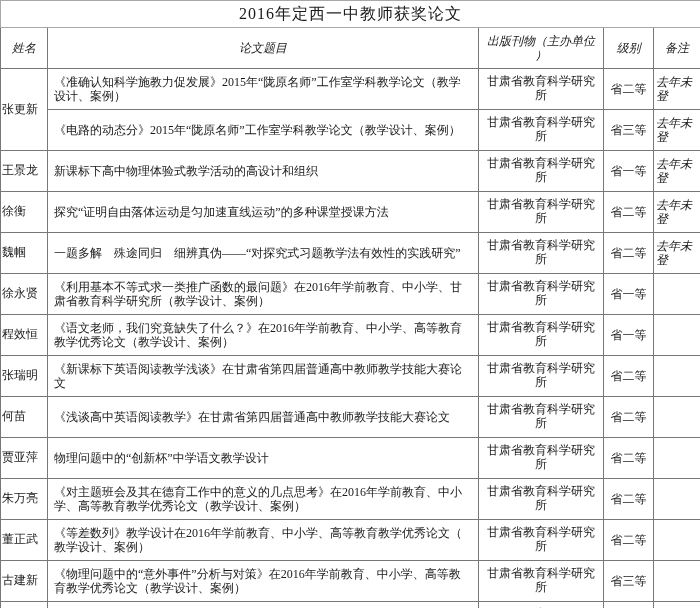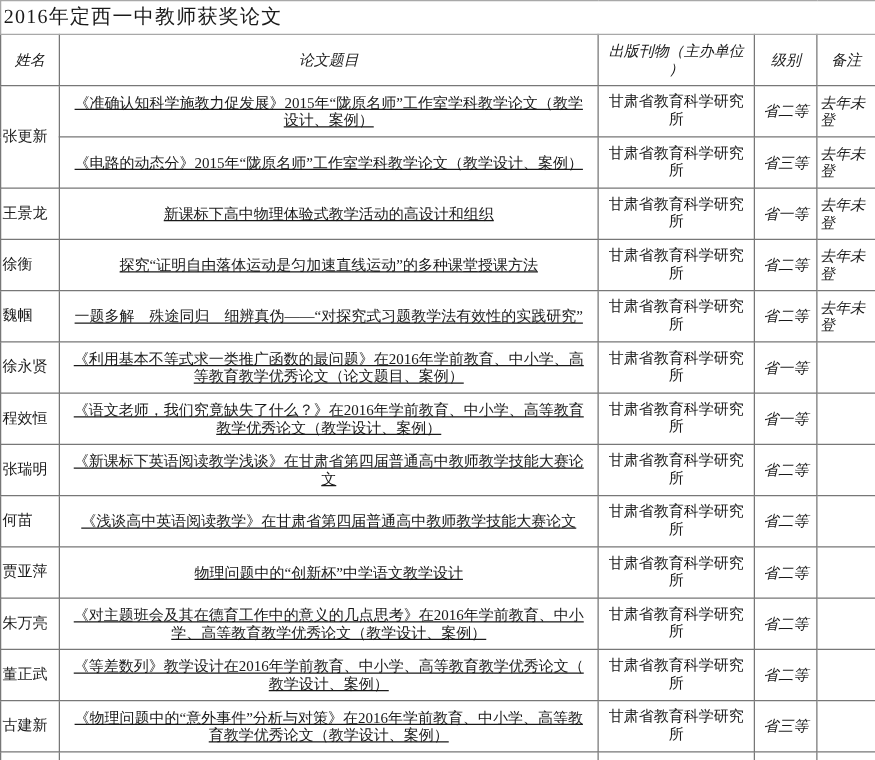--- a/index.html
+++ b/index.html
@@ -24,30 +24,31 @@
     line-height: 14px;
     padding: 6px 3px;
     vertical-align: middle;
     font-weight: normal;
     word-break: break-all;
     line-break: anywhere;
     background: #ffffff;
   }
   .title-cell {
     border: 1px solid #a8a8a8 !important;
+    text-align: center;
     font-size: 16px !important;
     font-weight: bold;
     padding: 6px 2px !important;
     letter-spacing: 1px;
   }
   th { text-align: center; font-style: italic; }
   .c-name  { padding-left: 1px !important; padding-right: 1px !important; font-family: Liberation Mono, monospace; }
-  .c-title { text-align: center; padding-left: 6px !important; padding-right: 6px !important; text-decoration: underline; }
+  .c-title { text-align: left; padding-left: 6px !important; padding-right: 6px !important; }
   .c-pub   { text-align: center; font-family: Liberation Mono, monospace; }
-  .c-level { text-align: center; font-style: italic; }
+  .c-level { text-align: center; }
   .c-note  { text-align: left; padding-left: 2px !important; padding-right: 1px !important; font-style: italic; }
 </style>
 </head>
 <body>
 
 <div class="page">
   <table class="award-table">
     <colgroup>
       <col style="width:47px">
       <col style="width:431px">
@@ -97,21 +98,21 @@
         </tr>
         <tr>
           <td class="c-name">魏帼</td>
           <td class="c-title">一题多解　殊途同归　细辨真伪——“对探究式习题教学法有效性的实践研究”</td>
           <td class="c-pub">甘肃省教育科学研究所</td>
           <td class="c-level">省二等</td>
           <td class="c-note">去年未登</td>
         </tr>
         <tr>
           <td class="c-name">徐永贤</td>
-          <td class="c-title">《利用基本不等式求一类推广函数的最问题》在2016年学前教育、中小学、高等教育教学优秀论文（论文题目、案例）</td>
+          <td class="c-title">《利用基本不等式求一类推广函数的最问题》在2016年学前教育、中小学、甘肃省教育科学研究所（教学设计、案例）</td>
           <td class="c-pub">甘肃省教育科学研究所</td>
           <td class="c-level">省一等</td>
           <td class="c-note"></td>
         </tr>
         <tr>
           <td class="c-name">程效恒</td>
           <td class="c-title">《语文老师，我们究竟缺失了什么？》在2016年学前教育、中小学、高等教育教学优秀论文（教学设计、案例）</td>
           <td class="c-pub">甘肃省教育科学研究所</td>
           <td class="c-level">省一等</td>
           <td class="c-note"></td>

